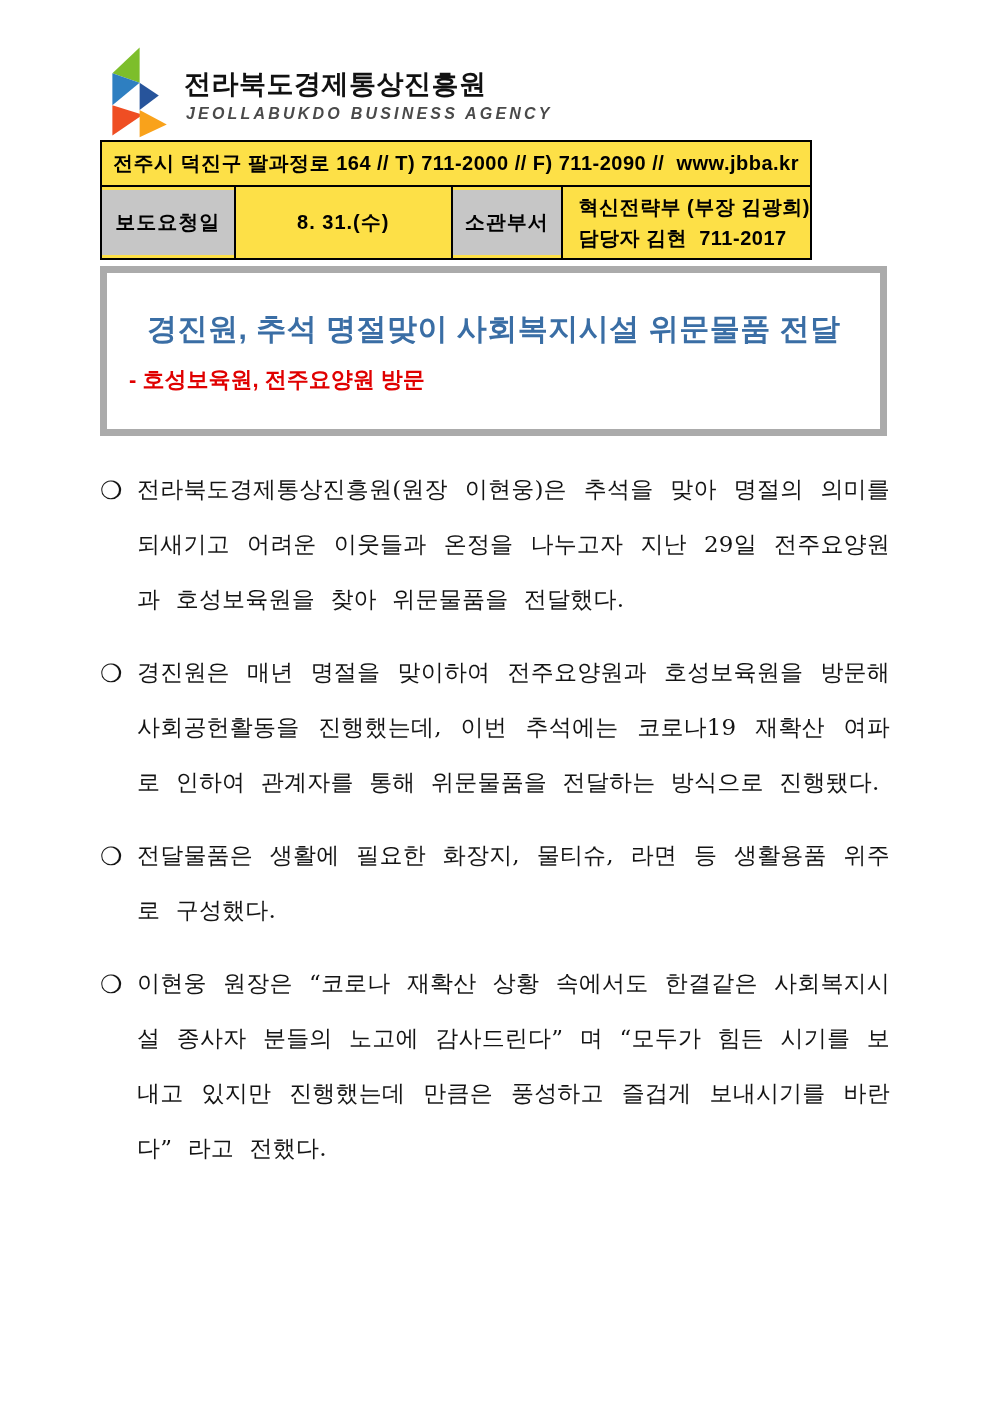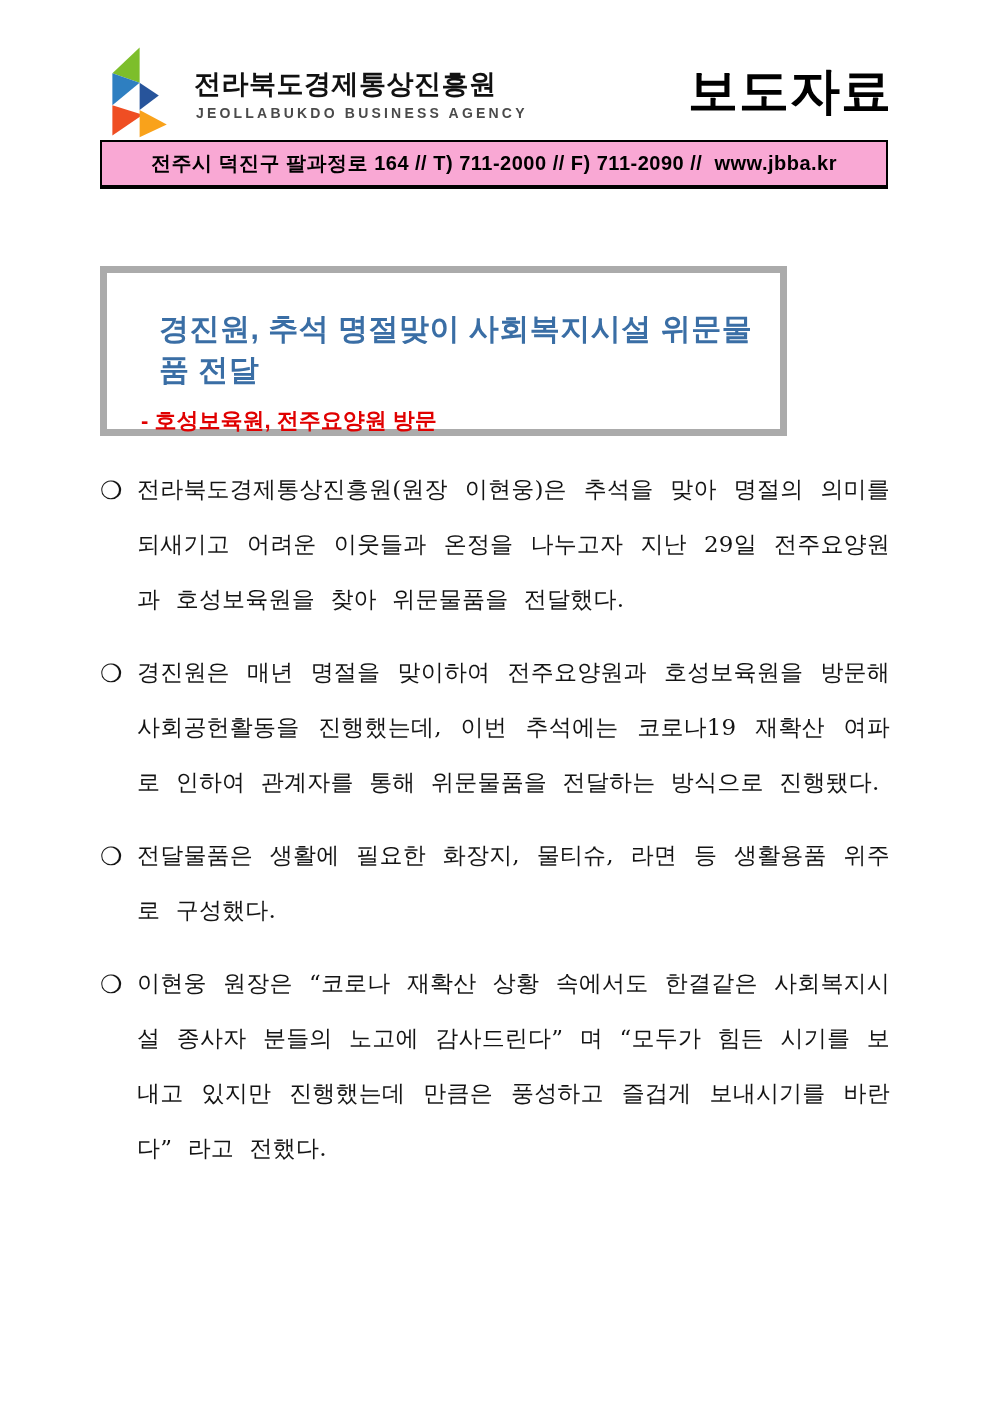--- a/index.html
+++ b/index.html
@@ -14,43 +14,43 @@
   }
 
   
   .logo-row {
     position: absolute;
     top: 46px; left: 94px;
     display: flex;
     align-items: flex-start;
   }
   .logo-mark { width: 88px; height: 92px; flex: 0 0 auto; }
-  .logo-text { margin-left: 12px; padding-top: 24px; }
+  .logo-text { margin-left: 2px; padding-top: 24px; }
   .logo-korean {
     font-size: 27px; font-weight: 800; letter-spacing: 0.5px; color: #111;
     line-height: 1.1;
   }
   .logo-english {
     margin-top: 5px; margin-left: 2px;
-    font-size: 14px; font-weight: 700; letter-spacing: 3.2px; color: #4a4a4a;
+    font-size: 16px; font-weight: 700; letter-spacing: 3.2px; color: #4a4a4a; font-style: italic;
   }
   .masthead-title {
     position: absolute;
     top: 58px; right: 100px;
     font-size: 50px; font-weight: 800; letter-spacing: 1px; color: #000;
   }
 
   
   .info-table {
     position: absolute;
     top: 140px; left: 100px;
-    width: 788px;
+    width: 712px;
     border: 2px solid #000;
     box-sizing: border-box;
-    background: #f9a8d4;
+    background: #fde047;
   }
   .info-address {
     height: 43px;
     border-bottom: 2px solid #000;
     display: flex; align-items: center; justify-content: center;
     font-size: 20px; font-weight: 700; letter-spacing: 0.5px;
     white-space: pre;
   }
   .info-row2 { display: flex; height: 71px; }
   .cell { box-sizing: border-box; display: flex; align-items: center; }
@@ -68,25 +68,24 @@
     display: flex; align-items: center; justify-content: center;
   }
   .cell-label .gray-fill, .cell-dept-label .gray-fill { font-size: 20px; font-weight: 700; letter-spacing: 1px; }
   .cell-date { font-size: 20px; font-weight: 700; letter-spacing: 1px; }
   .dept-line { font-size: 20px; font-weight: 700; line-height: 31px; letter-spacing: 0.5px; white-space: pre; }
 
   
   .headline-box {
     position: absolute;
     top: 266px; left: 100px;
-    width: 687px; height: 170px;
+    width: 787px; height: 170px;
     border: 7px solid #ababab;
     box-sizing: border-box;
     background: #fff;
-    padding-left: 12px;
   }
   .headline-title {
     margin: 36px 0 0 40px;
     font-size: 30px; font-weight: 800; letter-spacing: 0.5px;
     color: #3a6ea5;
   }
   .headline-subtitle {
     margin: 15px 12px 0 22px;
     font-size: 22px; font-weight: 800;
     color: #e00000;
@@ -128,24 +127,36 @@
       <polygon points="52,46 76,62 52,80" fill="#27549b"></polygon>
       <polygon points="18,74 56,86 18,112" fill="#ef4e23"></polygon>
       <polygon points="52,80 86,98 52,114" fill="#f9a21b"></polygon>
     </svg>
     <div class="logo-text">
       <div class="logo-korean">전라북도경제통상진흥원</div>
       <div class="logo-english">JEOLLABUKDO BUSINESS AGENCY</div>
     </div>
   </div>
 
-  <div class="masthead-title">보도자료</div>
 
   <div class="info-table">
     <div class="info-address">전주시 덕진구 팔과정로 164 // T) 711-2000 // F) 711-2090 //  www.jbba.kr</div>
+    <div class="info-row2">
+      <div class="cell cell-label cell-sep">
+        <div class="gray-fill">보도요청일</div>
+      </div>
+      <div class="cell cell-date cell-sep">8. 31.(수)</div>
+      <div class="cell cell-dept-label cell-sep">
+        <div class="gray-fill">소관부서</div>
+      </div>
+      <div class="cell cell-dept-value">
+        <div class="dept-line">혁신전략부 (부장 김광희)</div>
+        <div class="dept-line">담당자 김현  711-2017</div>
+      </div>
+    </div>
   </div>
 
   <div class="headline-box">
     <div class="headline-title">경진원, 추석 명절맞이 사회복지시설 위문물품 전달</div>
     <div class="headline-subtitle">- 호성보육원, 전주요양원 방문</div>
   </div>
 
   <div class="body-section">
     <p class="para">
       <span class="bullet">❍</span>

